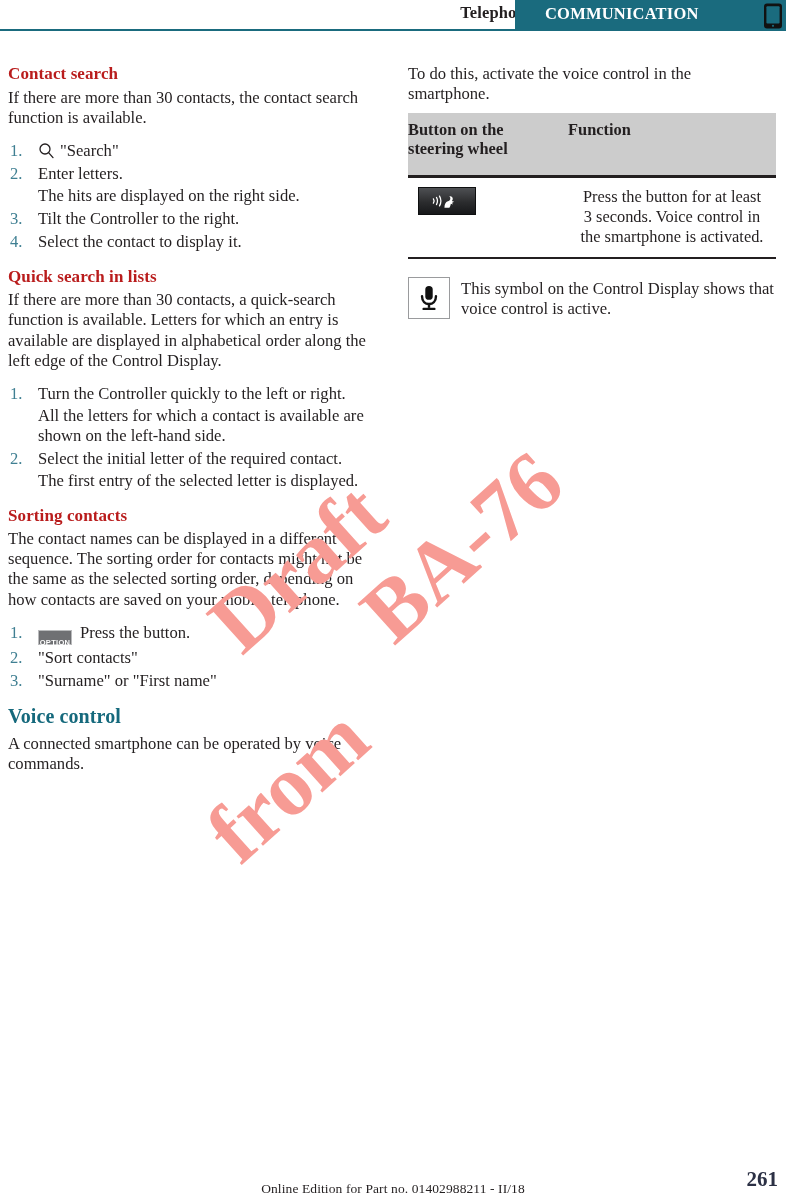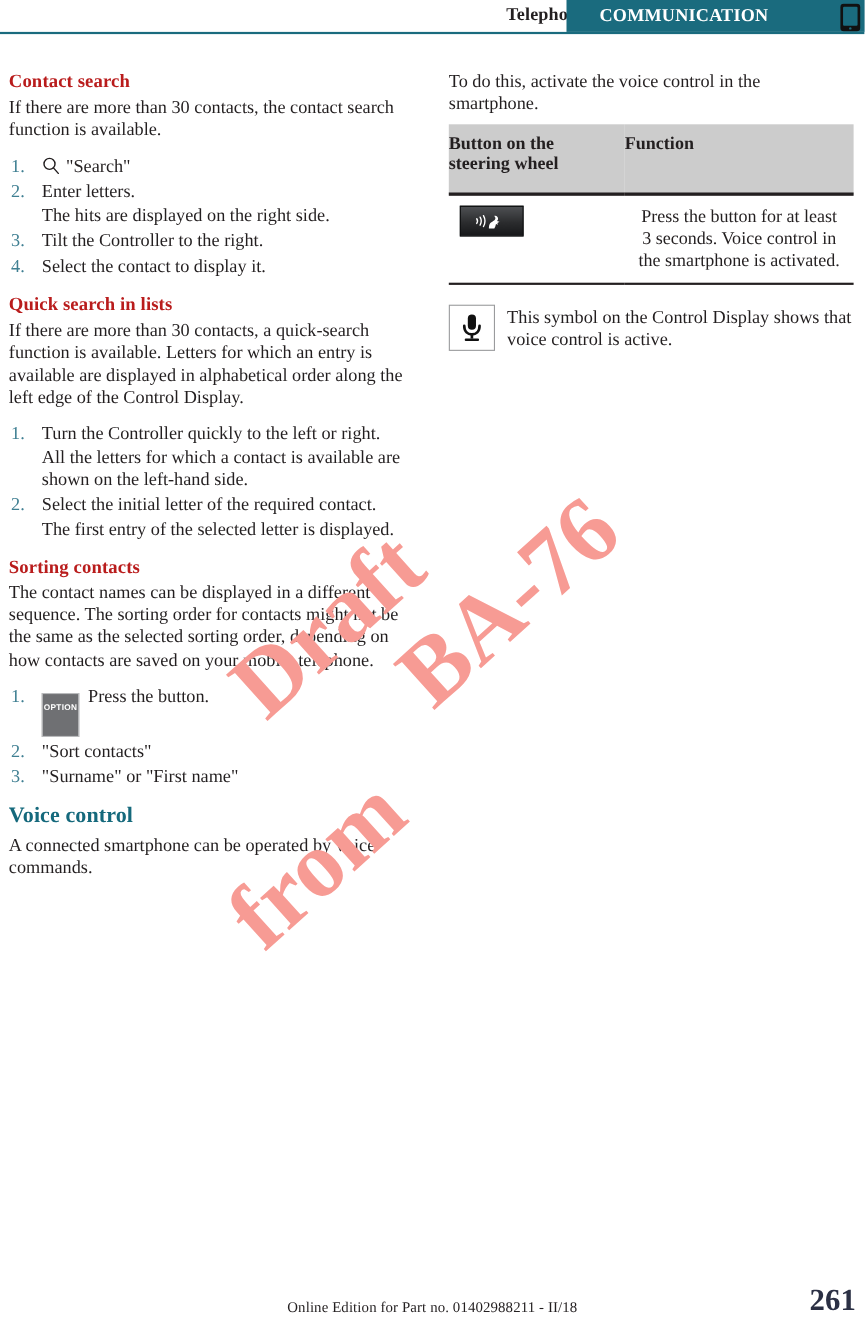--- a/index.html
+++ b/index.html
@@ -132,21 +132,21 @@
     display: inline-block;
     vertical-align: -3px;
     width: 17px;
     height: 17px;
     margin-right: 5px;
   }
   .icon-option {
     display: inline-block;
     vertical-align: -7px;
     width: 34px;
-    height: 40px;
+    height: 15px;
     background: #6f7073;
     border: 1px solid #b9babc;
     box-sizing: border-box;
     color: #ffffff;
     font-family: "Liberation Sans", sans-serif;
     font-size: 7.5px;
     font-weight: bold;
     letter-spacing: .3px;
     text-align: center;
     line-height: 24px;
@@ -259,21 +259,21 @@
     width: 786px;
     text-align: center;
     font-size: 13.5px;
     color: #231f20;
     letter-spacing: .1px;
   }
   .footer-page {
     position: absolute;
     right: 8px;
     top: 1167px;
-    font-size: 28px;
+    font-size: 21px;
     font-weight: bold;
     color: #2b3044;
   }
 </style>
 </head>
 <body>
 
 <div class="page-header">
   <div class="header-chapter">Telephone</div>
   <div class="header-band">

